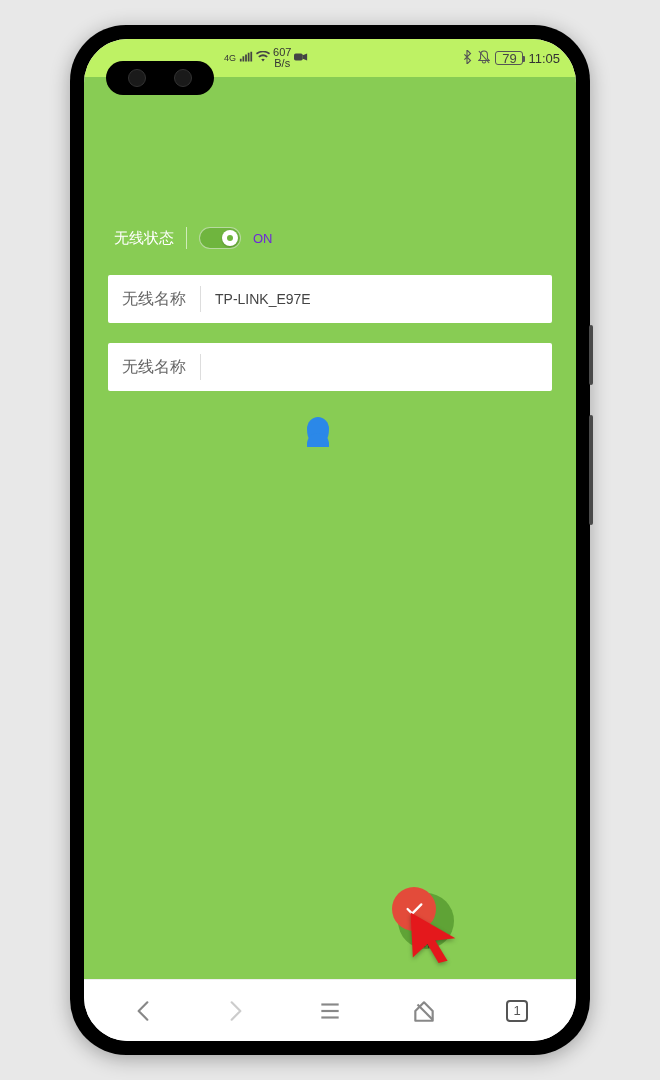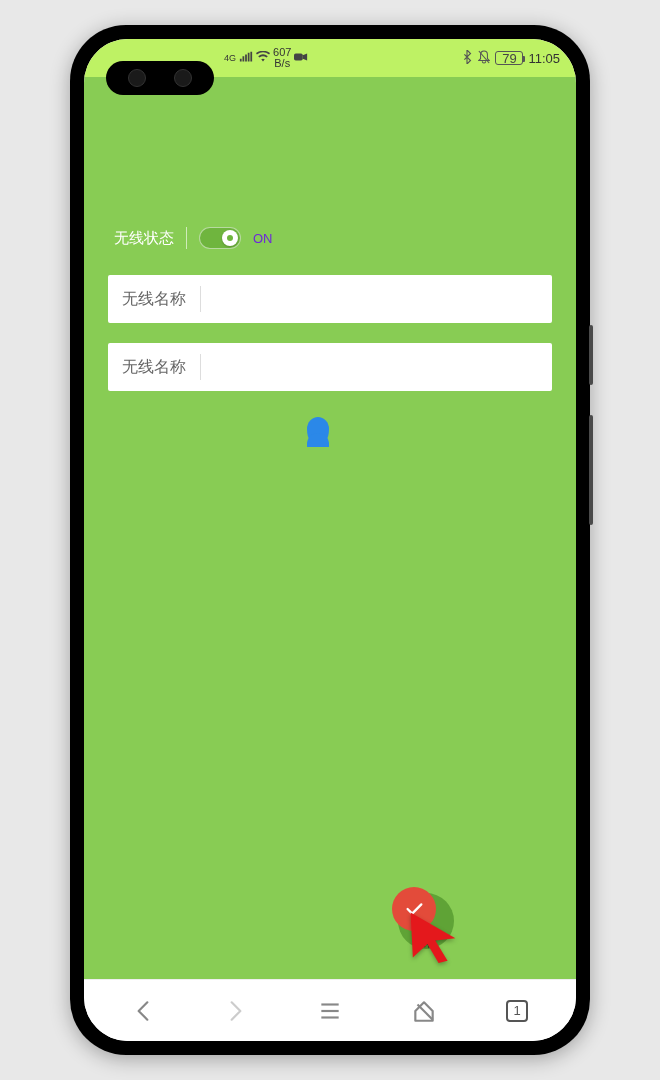--- a/index.html
+++ b/index.html
@@ -354,20 +354,21 @@
         <span class="vdivider"></span>
         <div class="toggle">
           <div class="toggle-knob"></div>
         </div>
         <span class="on-label">ON</span>
       </div>
 
       <div class="field-row">
         <div class="field-label">无线名称</div>
         <div class="field-divider"></div>
+        <input class="field-value" value="TP-LINK_E97E" style="">
       </div>
 
       <div class="field-row">
         <div class="field-label">无线名称</div>
         <div class="field-divider"></div>
       </div>
 
       <div class="text-cursor-indicator"></div>
 
       <div class="save-fab">

